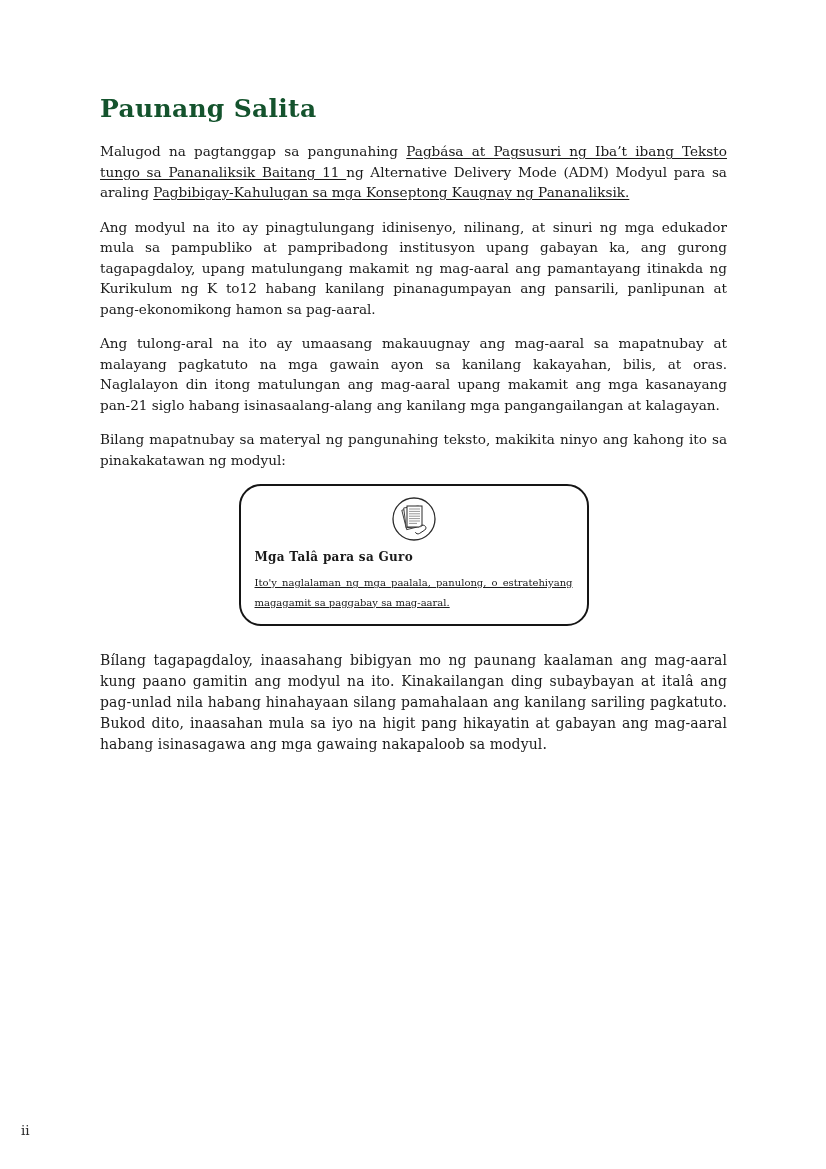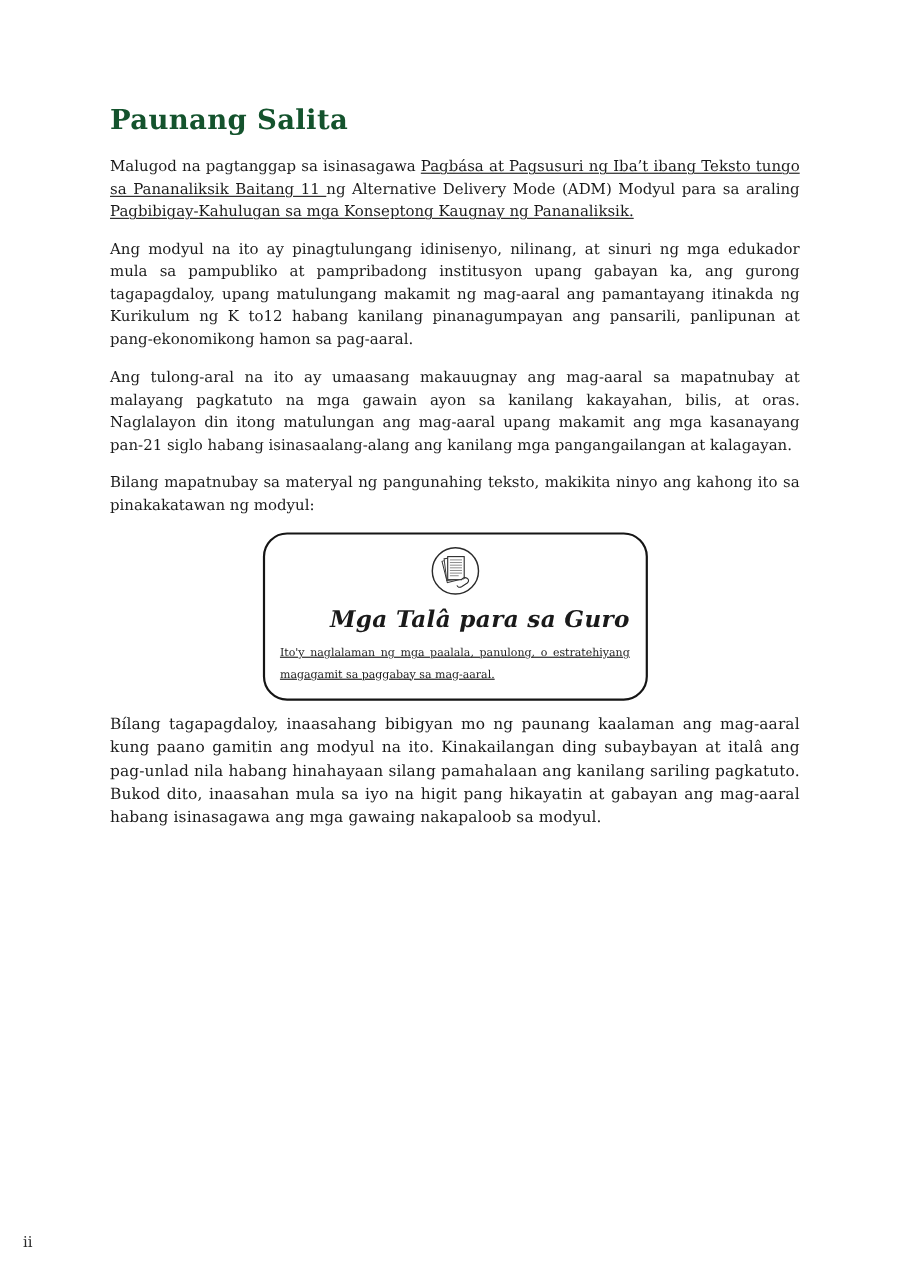--- a/index.html
+++ b/index.html
@@ -38,45 +38,44 @@
   .body-para {
     font-size: 13.6px;
     line-height: 20.5px;
     text-align: justify;
     margin: 0 0 14px 0;
   }
   .body-para.last {
     font-size: 14px;
     line-height: 21px;
     letter-spacing: 0.1px;
-    margin-top: 12px;
+    margin-top: 24px;
   }
   .u {
     text-decoration: underline;
     text-underline-offset: 2px;
     text-decoration-thickness: 1px;
   }
   .i { }
   .note-box {
     width: 318px;
     margin: 13px auto 10px auto;
     border: 2px solid #151515;
     border-radius: 22px;
     padding: 8px 14px 12px 14px;
     background: #ffffff;
   }
   .icon-wrap {
     text-align: center;
     margin: 2px 0 4px 0;
   }
   .note-heading {
-    text-align: right;
+    text-align: left;
     font-weight: 700;
-    font-style: italic;
-    font-size: 21px;
+    font-size: 12px;
     margin: 2px 0 9px 0;
     letter-spacing: 0.3px;
   }
   .note-body {
     font-size: 10px;
     line-height: 19.5px;
     text-align: justify;
     margin: 0;
     text-decoration: underline;
   }
@@ -103,21 +102,21 @@
 </style>
 </head>
 <body>
 
 <div class="page">
   <div class="content">
 
     <h1 class="doc-title">Paunang Salita</h1>
 
 
-    <p class="body-para"><span>Malugod na pagtanggap sa isinasagawa </span><span class="u">Pagbása at Pagsusuri ng Iba’t ibang Teksto tungo sa Pananaliksik Baitang 11 </span><span>ng </span><span class="i">Alternative Delivery Mode</span><span> (ADM) Modyul para sa araling </span><span class="u">Pagbibigay-Kahulugan sa mga Konseptong Kaugnay ng Pananaliksik.</span></p>
+    <p class="body-para"><span>Malugod na pagtanggap sa pangunahing </span><span class="u">Pagbása at Pagsusuri ng Iba’t ibang Teksto tungo sa Pananaliksik Baitang 11 </span><span>ng </span><span class="i">Alternative Delivery Mode</span><span> (ADM) Modyul para sa araling </span><span class="u">Pagbibigay-Kahulugan sa mga Konseptong Kaugnay ng Pananaliksik.</span></p>
 
     <p class="body-para">Ang modyul na ito ay pinagtulungang idinisenyo, nilinang, at sinuri ng mga edukador mula sa pampubliko at pampribadong institusyon upang gabayan ka, ang gurong tagapagdaloy, upang matulungang makamit ng mag-aaral ang pamantayang itinakda ng Kurikulum ng K to12 habang kanilang pinanagumpayan ang pansarili, panlipunan at pang-ekonomikong hamon sa pag-aaral.</p>
 
     <p class="body-para">Ang tulong-aral na ito ay umaasang makauugnay ang mag-aaral sa mapatnubay at malayang pagkatuto na mga gawain ayon sa kanilang kakayahan, bilis, at oras. Naglalayon din itong matulungan ang mag-aaral upang makamit ang mga kasanayang pan-21 siglo habang isinasaalang-alang ang kanilang mga pangangailangan at kalagayan.</p>
 
     <p class="body-para">Bilang mapatnubay sa materyal ng pangunahing teksto, makikita ninyo ang kahong ito sa pinakakatawan ng modyul:</p>
 
     <div class="note-box">
       <div class="icon-wrap">
         <svg width="46" height="46" viewBox="0 0 46 46" aria-hidden="true">

